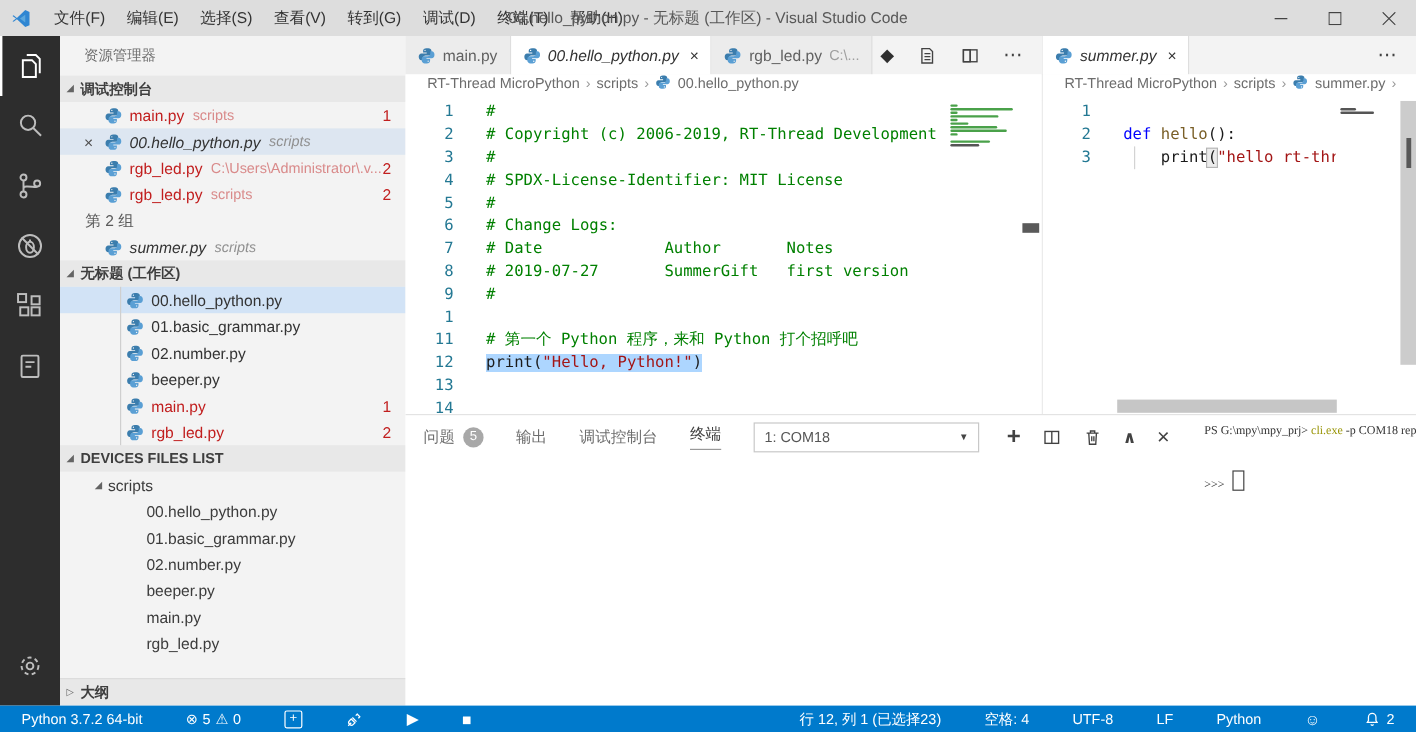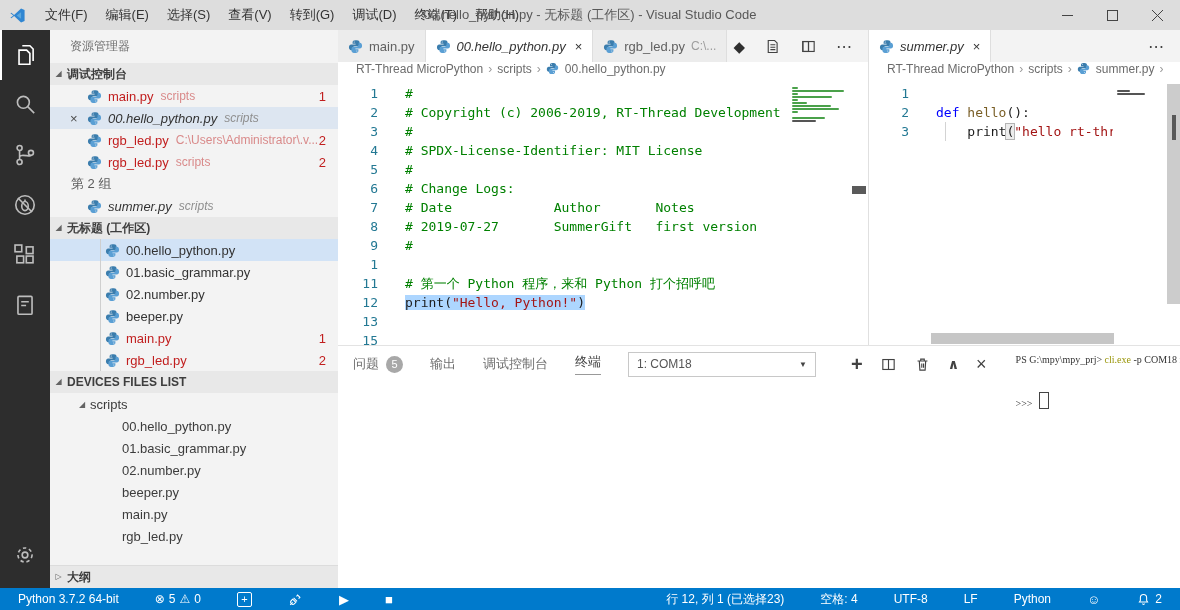--- a/index.html
+++ b/index.html
@@ -93,21 +93,21 @@
   
   .panel{flex:1;background:#fff;border-top:1px solid #e3e3e3;display:flex;flex-direction:row;min-height:0}
   .ptabs{height:36px;display:flex;align-items:center;padding-left:15px;font-size:13px;color:#6e6e6e;flex:none}
   .ptab{margin-right:27px;display:flex;align-items:center}
   .ptab.active{color:#424242}
   .ptab.active .plabel{border-bottom:1px solid #999;padding-bottom:3px}
   .pbadge{margin-left:7px;background:#a8a8a8;color:#fff;border-radius:50%;width:17px;height:17px;line-height:17px;text-align:center;font-size:11px}
   .pcontrols{margin-left:auto;display:flex;align-items:center;gap:17px;padding-right:15px;color:#424242}
   .pcontrols svg{width:17px;height:17px}
   .pcontrols svg *{stroke:#424242;fill:none;stroke-width:1.6}
-  .tsel{width:170px;height:23px;border:1px solid #c8c8c8;background:#fff;font-size:12px;color:#555;display:flex;align-items:center;padding:0 8px;margin-right:18px}
+  .tsel{width:170px;height:23px;border:1px solid #c8c8c8;background:#fff;font-size:12px;color:#555;display:flex;align-items:center;padding:0 8px;margin-right:6px}
   .tselcaret{margin-left:auto;font-size:8px;color:#444}
   .picon-plus{font-size:20px;font-weight:bold;line-height:1}
   .picon-chev{font-size:14px;font-weight:bold}
   .picon-x{font-size:18px}
   .termbody{flex:1;padding:8px 0 0 14px;font-family:Liberation Serif, serif;font-size:10px;color:#333}
   .tline{height:19px;white-space:pre}
   .tblank{height:19px}
   .tcmd{color:#999508}
   .cursorbox{display:inline-block;width:8px;height:15px;border:1px solid #444;vertical-align:-2px;margin-left:6px}
   
@@ -443,21 +443,21 @@
                 </div>
                 <div class="cl">
                   <span class="ln">12</span>
                   <span class="lc"><span class="selwrap"><span class="tk-plain">print(</span><span class="tk-string">"Hello, Python!"</span><span class="tk-plain">)</span></span></span>
                 </div>
                 <div class="cl">
                   <span class="ln">13</span>
                   <span class="lc"></span>
                 </div>
                 <div class="cl">
-                  <span class="ln">15</span>
+                  <span class="ln">14</span>
                   <span class="lc"></span>
                 </div>
               </div>
             <div class="minimap mm1" id="mini1">
                 <div class="mmbar" style="width: 6px; background: rgb(74, 161, 74);"></div>
                 <div class="mmbar" style="width: 52px; background: rgb(74, 161, 74);"></div>
                 <div class="mmbar" style="width: 6px; background: rgb(74, 161, 74);"></div>
                 <div class="mmbar" style="width: 39.9px; background: rgb(74, 161, 74);"></div>
                 <div class="mmbar" style="width: 6px; background: rgb(74, 161, 74);"></div>
                 <div class="mmbar" style="width: 14.7px; background: rgb(74, 161, 74);"></div>

